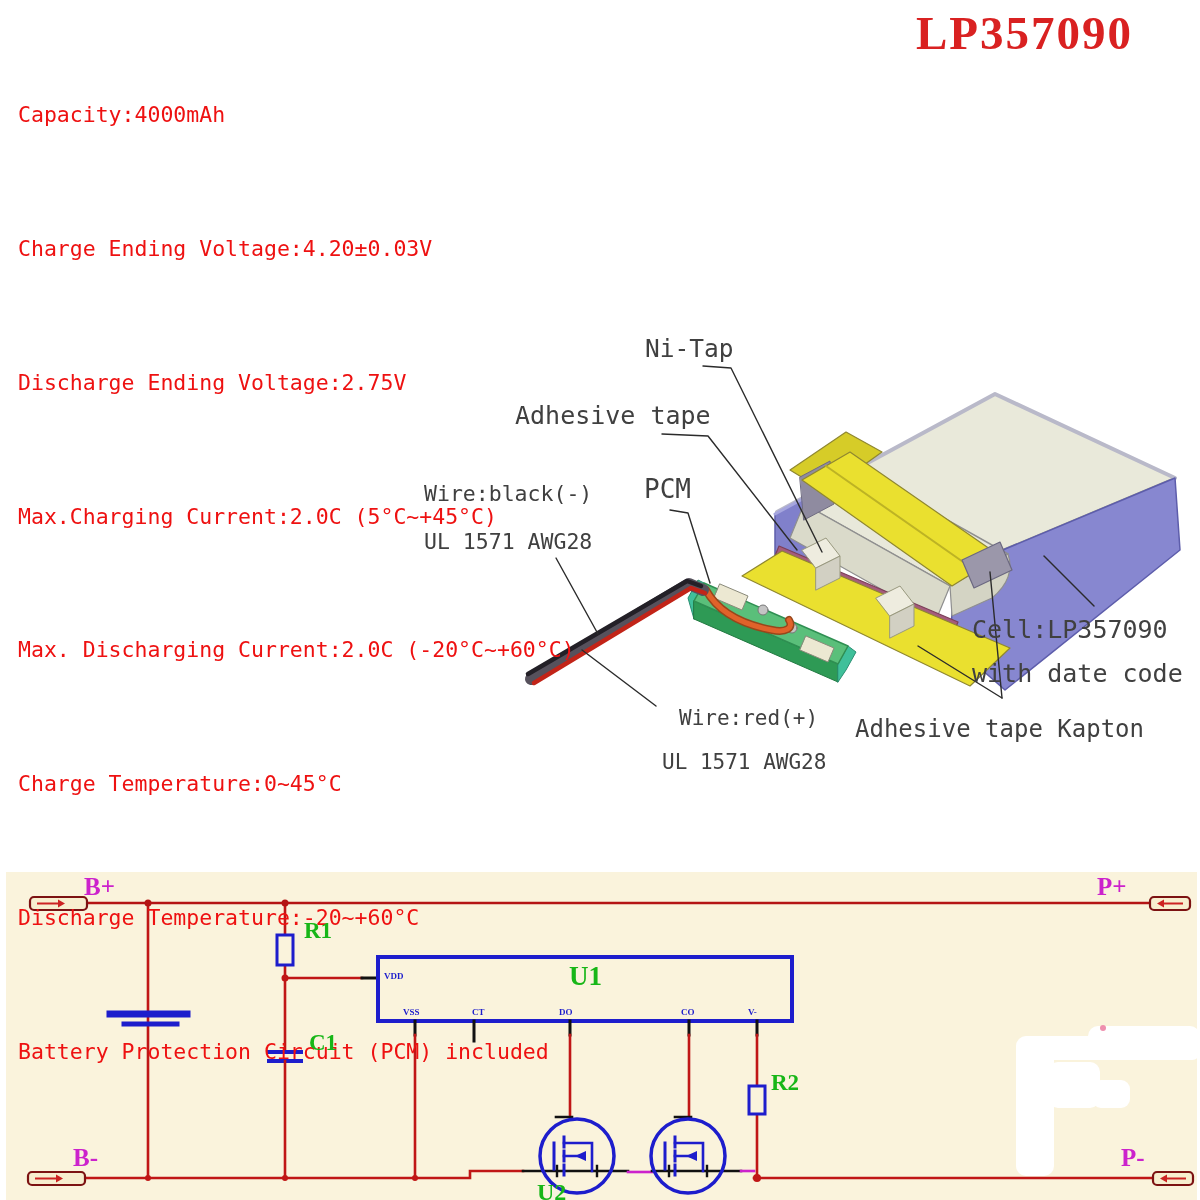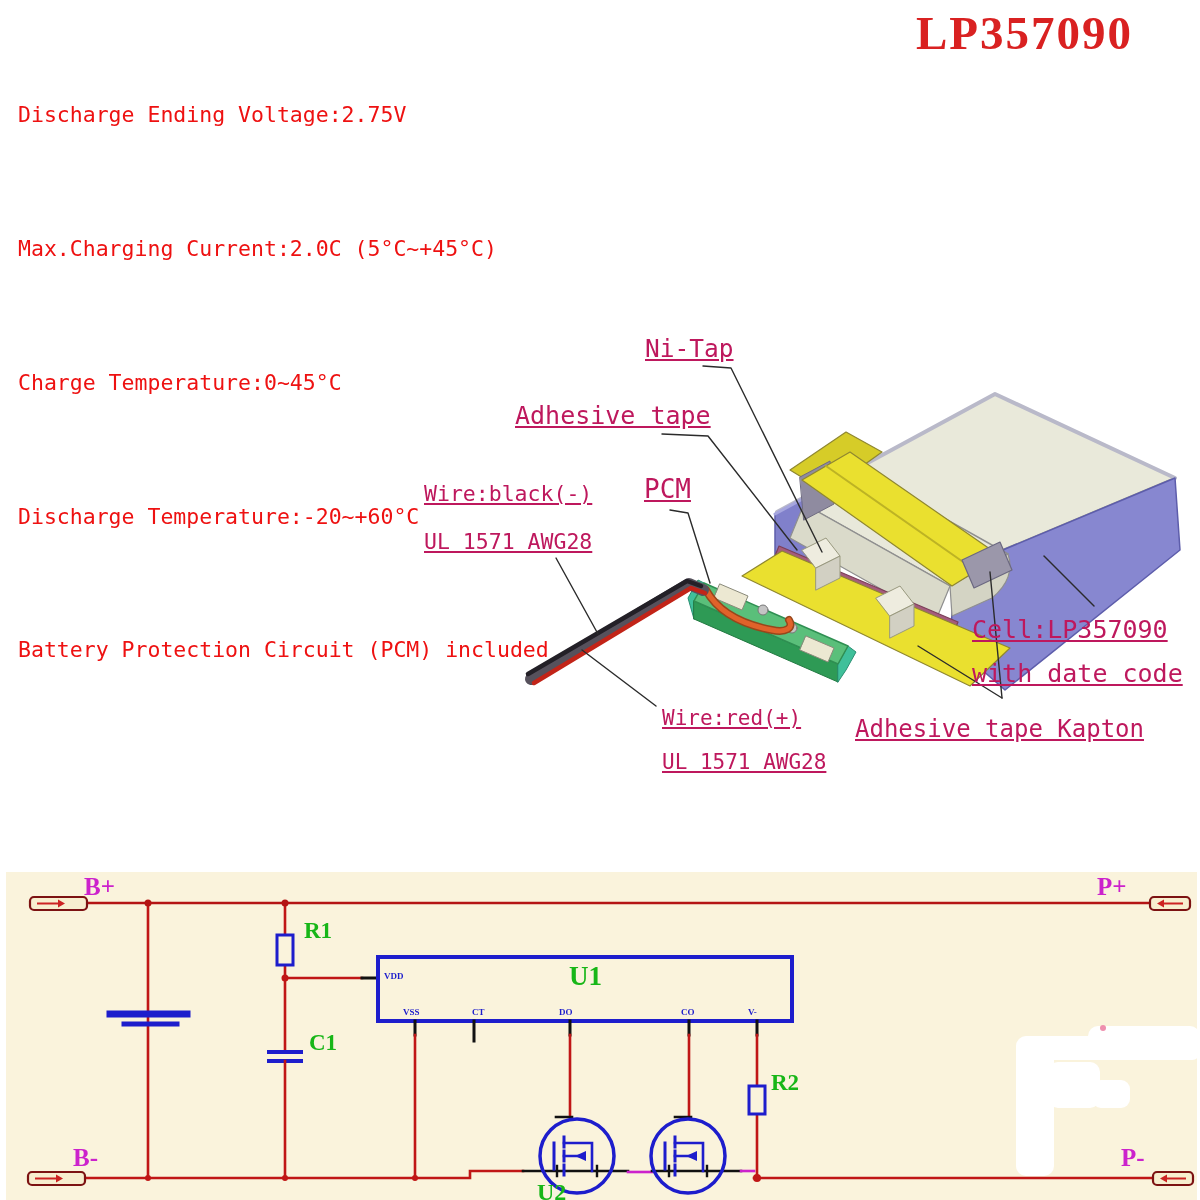--- a/index.html
+++ b/index.html
@@ -7,21 +7,21 @@
          font-family:"DejaVu Sans Mono", monospace;}
   #artwork{position:absolute;left:0;top:0;z-index:1;}
   .txt{position:absolute;z-index:2;white-space:pre;}
   
   .specs{position:absolute;left:18px;top:4px;z-index:2;color:#ee1111;
          font-size:21.5px;line-height:44.6px;white-space:pre;}
   
   .title{position:absolute;left:916px;top:6px;z-index:2;color:#d92121;
          font-family:"Liberation Serif", serif;font-weight:bold;font-size:47px;letter-spacing:2px;}
   
-  .blab{color:#be185d;font-size:25px;text-decoration:underline;}
+  .blab{color:#404040;font-size:25px;}
   .blab.small{font-size:21px;}
   
   .mag{color:#cc22cc;font-family:"Liberation Serif", serif;font-weight:bold;font-size:25px;}
   .grn{color:#17b617;font-family:"Liberation Serif", serif;font-weight:bold;font-size:23px;}
   .pin{color:#1d1dcc;font-family:"Liberation Serif", serif;font-weight:bold;font-size:9px;text-align:center;}
 </style>
 </head>
 <body>
 
 <div id="stage">
@@ -185,33 +185,36 @@
         <rect x="1153" y="1172" width="40" height="13" rx="4" fill="#f7eecf" stroke="#7c1212" stroke-width="2.2"></rect>
         <path d="M1185,1178.5 H1167" stroke="#cc2222" stroke-width="2" fill="none"></path>
         <path d="M1167,1174.5 L1160,1178.5 L1167,1182.5 Z" fill="#cc2222"></path>
       </g>
     </g>
   </svg>
 
   <div class="title">LP357090</div>
 
   <div class="specs">
+    <div>Capacity:4000mAh</div>
+    <div>Charge Ending Voltage:4.20±0.03V</div>
     <div>Discharge Ending Voltage:2.75V</div>
     <div>Max.Charging Current:2.0C (5°C~+45°C)</div>
+    <div>Max. Discharging Current:2.0C (-20°C~+60°C)</div>
     <div>Charge Temperature:0~45°C</div>
     <div>Discharge Temperature:-20~+60°C</div>
     <div>Battery Protection Circuit (PCM) included</div>
   </div>
 
   <div class="txt blab" style="left:645px;top:334px;font-size:24.5px">Ni-Tap</div>
   <div class="txt blab" style="left:515px;top:401px">Adhesive tape</div>
   <div class="txt blab" style="left:644px;top:474px;font-size:26px">PCM</div>
   <div class="txt blab small" style="left:424px;top:481px;font-size:21.5px">Wire:black(-)</div>
   <div class="txt blab small" style="left:424px;top:529px;font-size:21.5px">UL 1571 AWG28</div>
-  <div class="txt blab small" style="left:662px;top:706px">Wire:red(+)</div>
+  <div class="txt blab small" style="left:679px;top:706px">Wire:red(+)</div>
   <div class="txt blab small" style="left:662px;top:750px">UL 1571 AWG28</div>
   <div class="txt blab" style="left:972px;top:615px">Cell:LP357090</div>
   <div class="txt blab" style="left:972px;top:659px">with date code</div>
   <div class="txt blab" style="left:855px;top:715px;font-size:24px">Adhesive tape Kapton</div>
 
   <div class="txt mag" style="left:84px;top:873px">B+</div>
   <div class="txt mag" style="left:73px;top:1144px">B-</div>
   <div class="txt mag" style="left:1097px;top:873px">P+</div>
   <div class="txt mag" style="left:1121px;top:1144px">P-</div>
 

